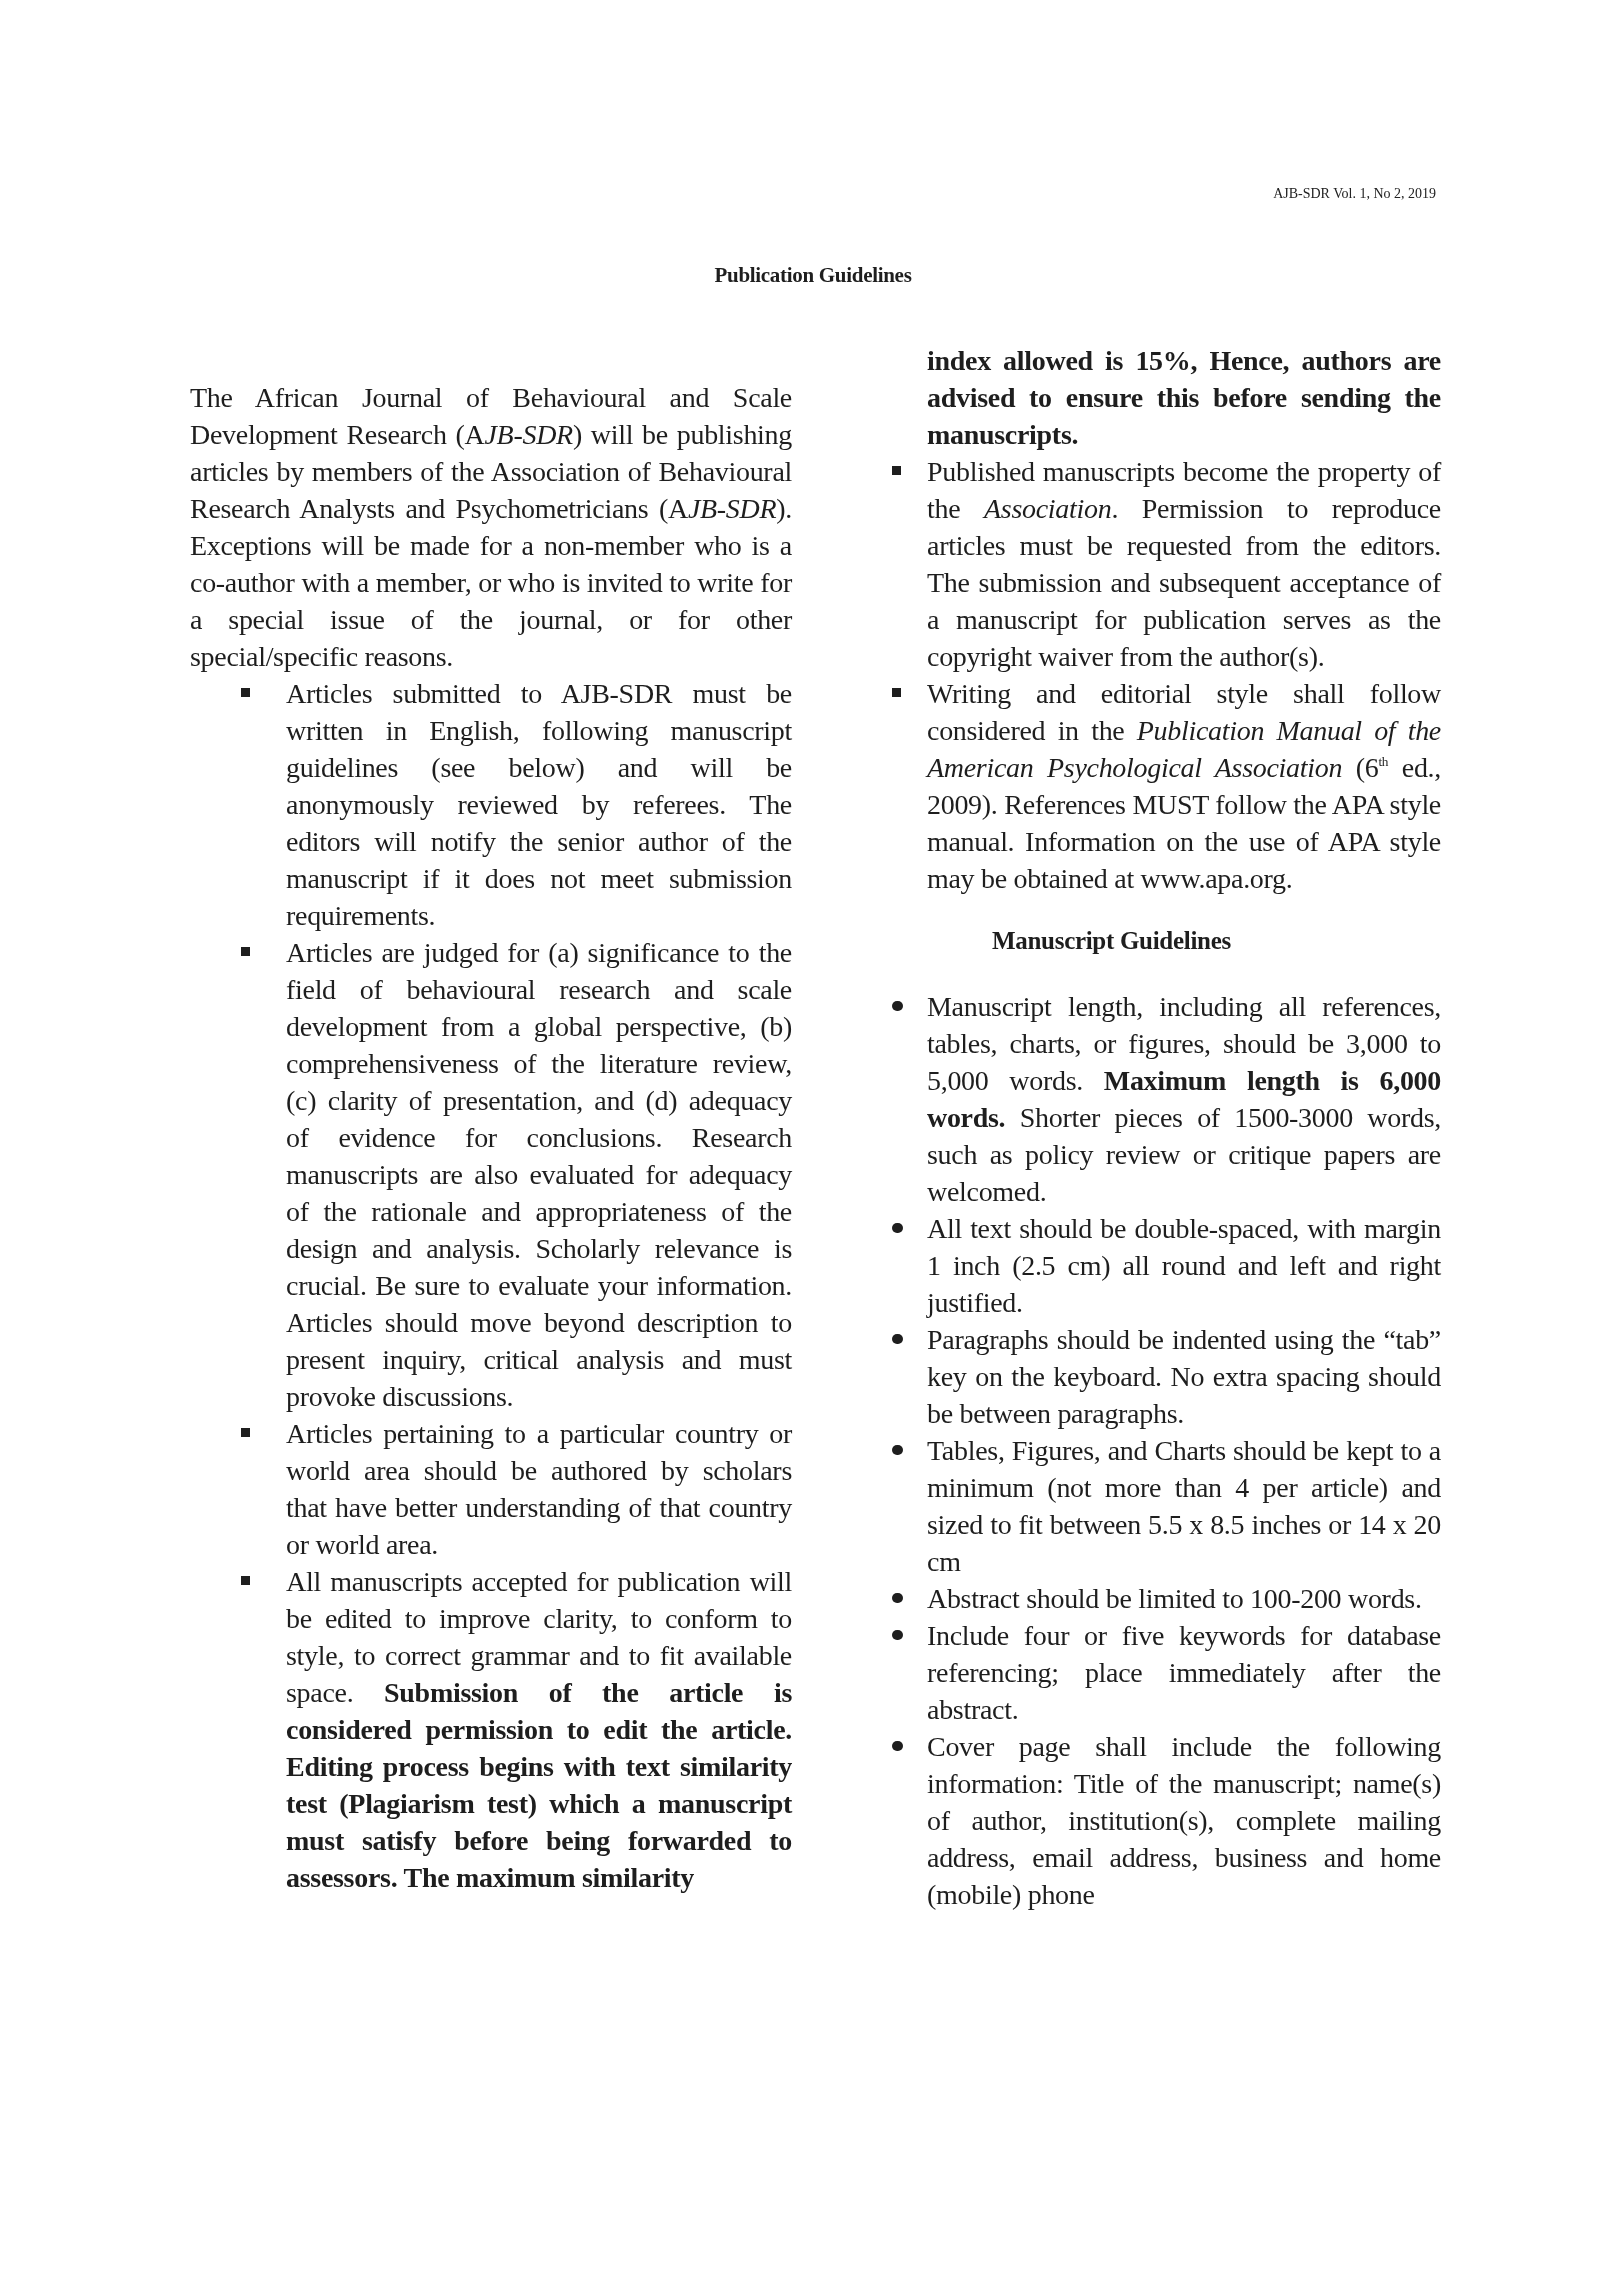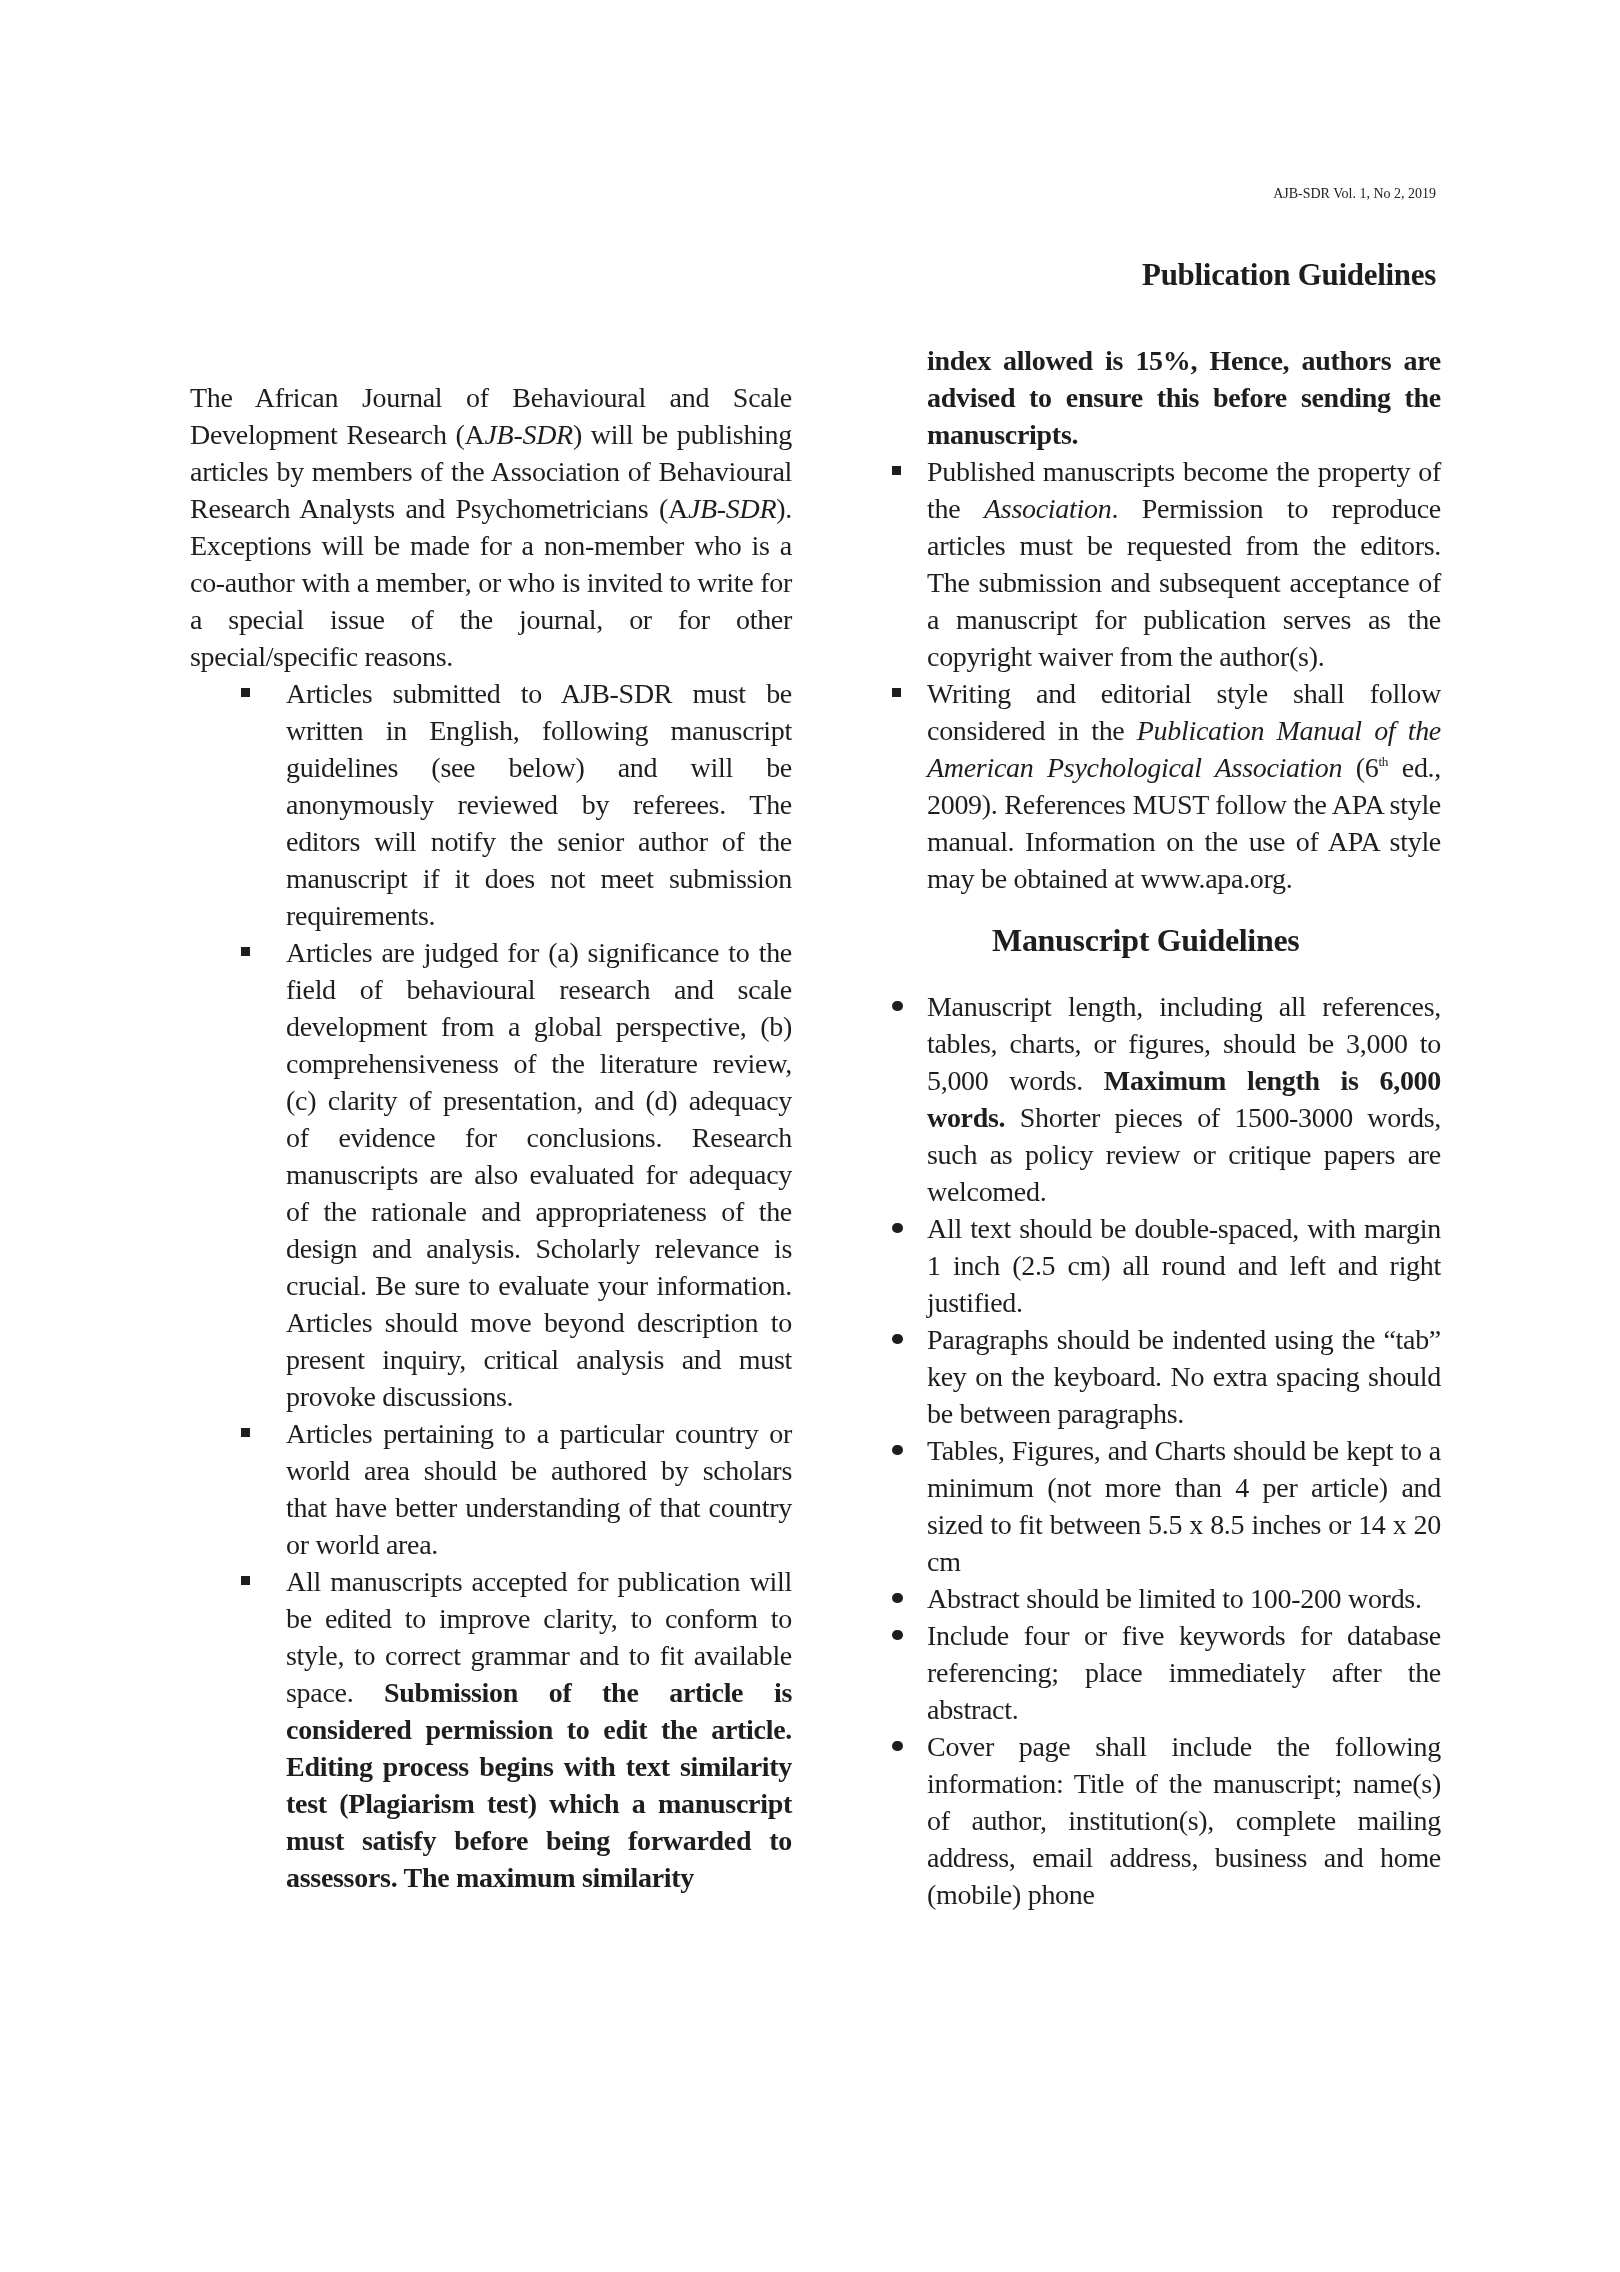--- a/index.html
+++ b/index.html
@@ -10,21 +10,21 @@
   }
   .running-head {
     position: absolute; top: 186px; left: 951px; width: 485px;
     text-align: right; font-size: 14px; color: #222;
   }
   .title-block {
     position: absolute; top: 257px; left: 190px; width: 1246px;
     text-align: center; line-height: 36px;
   }
   .title-block .t1 { font-size: 29.5px; letter-spacing: -0.4px; display: block; }
-  .title-block .t2 { font-size: 31px; font-weight: bold; display: block; letter-spacing: -0.3px; text-align: right; }
+  .title-block .t2 { font-size: 21px; font-weight: bold; display: block; letter-spacing: -0.3px; }
 
   .col {
     position: absolute; font-size: 28px; line-height: 37px;
     text-align: justify; letter-spacing: -0.3px;
   }
   .col-left { top: 379px; left: 190px; width: 602px; }
   .col-right { top: 342px; left: 868px; width: 573px; }
 
   .para { margin: 0; text-align: justify; }
   .blist { list-style: none; margin: 0; padding: 0; }
@@ -39,21 +39,21 @@
   .sq { width: 8.6px; height: 8.6px; background: #1e1e1e; top: 13.3px; }
   .col-left .sq { left: 51px; }
   .col-right .sq { left: 24px; }
   .dot { width: 10.5px; height: 10.5px; border-radius: 50%; background: #1e1e1e; top: 13.3px; left: 24px; }
 
   .b { font-weight: bold; }
   .i { font-style: italic; }
   sup { font-size: 13.3px; line-height: 0; vertical-align: 11.4px; }
 
   .section-heading {
-    font-weight: bold; font-size: 32px; margin: 25px 0 28.5px 0;
+    font-weight: bold; font-size: 25px; margin: 25px 0 28.5px 0;
     padding-left: 124px; text-align: left;
   }
 </style>
 </head>
 <body>
 
 <div class="running-head">AJB-SDR Vol. 1, No 2, 2019</div>
 
 <div class="title-block">
   <span class="t2">Publication Guidelines</span>

